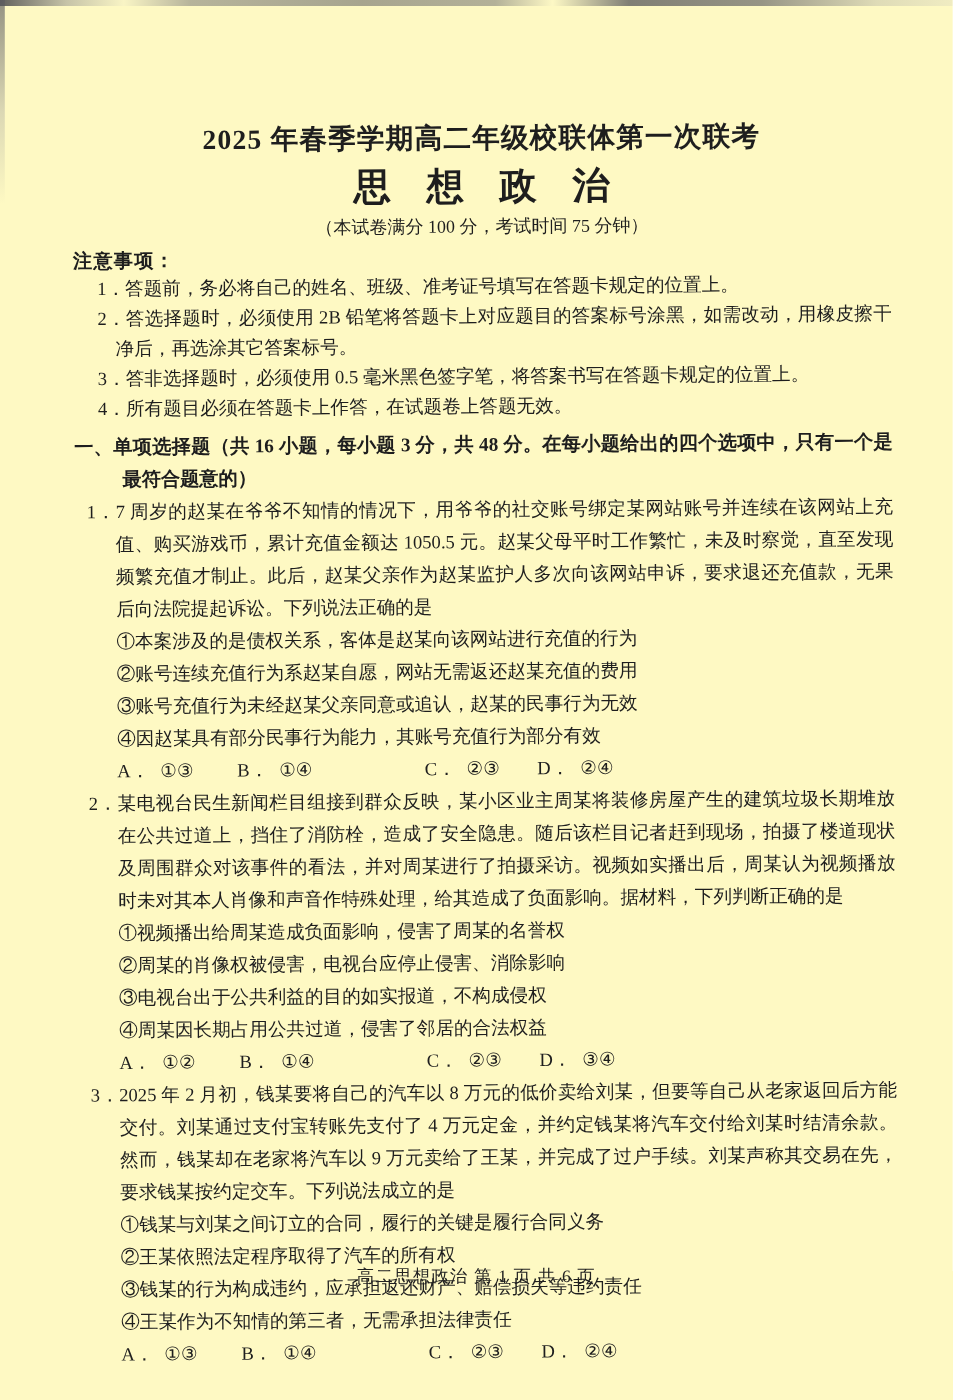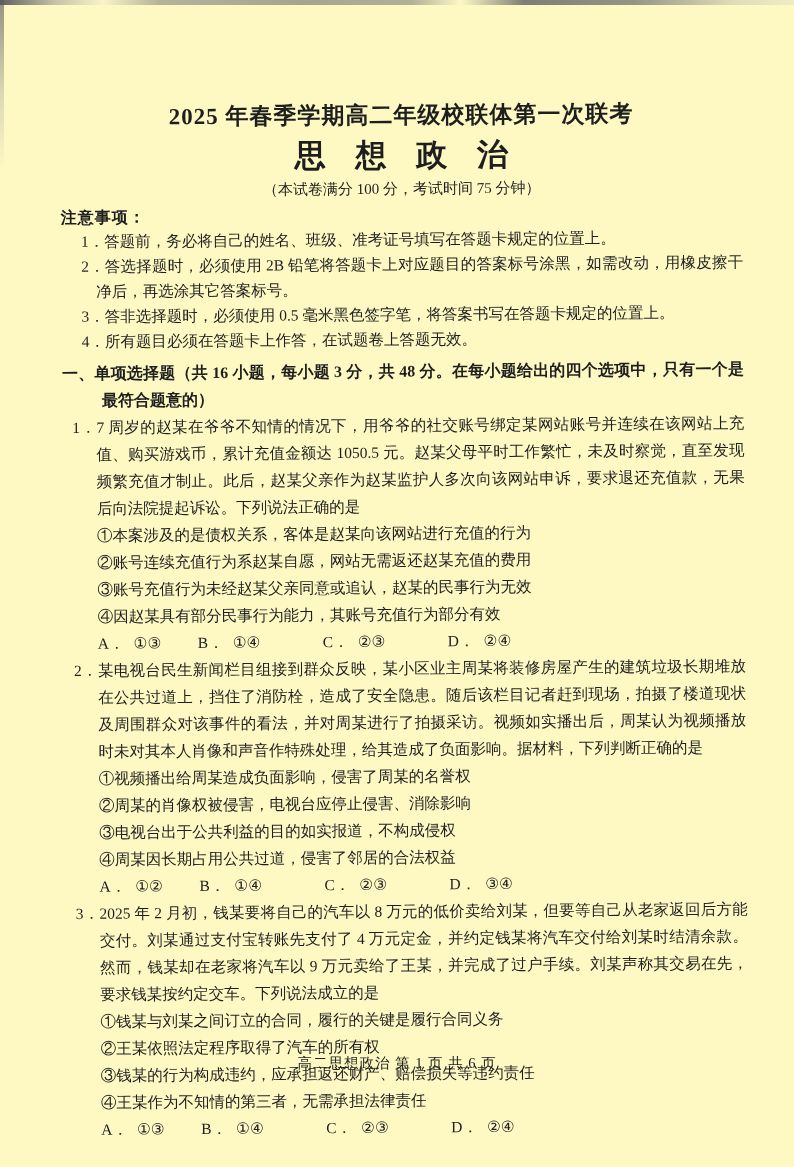--- a/index.html
+++ b/index.html
@@ -42,21 +42,21 @@
   }
   .question { margin:0; }
   .stem {
     font-size:15.5px; line-height:27px; text-align:justify;
     margin:0 0 0 10px; padding-left:24px; text-indent:-24px;
   }
   .statement { font-size:15.5px; line-height:27px; margin-left:34px; white-space:nowrap; }
   .choices { display:flex; margin-left:34px; font-size:15.5px; line-height:27px; }
   .choice:nth-child(1) { width:100px; }
   .choice:nth-child(2) { width:125px; }
-  .choice:nth-child(3) { width:125px; }
+  .choice:nth-child(3) { width:125px;text-align:center; }
   .choice .lab { margin-right:9px; }
   .footer {
     position:absolute; left:0; top:1054px; width:100%;
     text-align:center; font-size:14.5px; letter-spacing:1px; color:#222;
   }
 </style>
 </head>
 <body>
 
 <div class="page">

